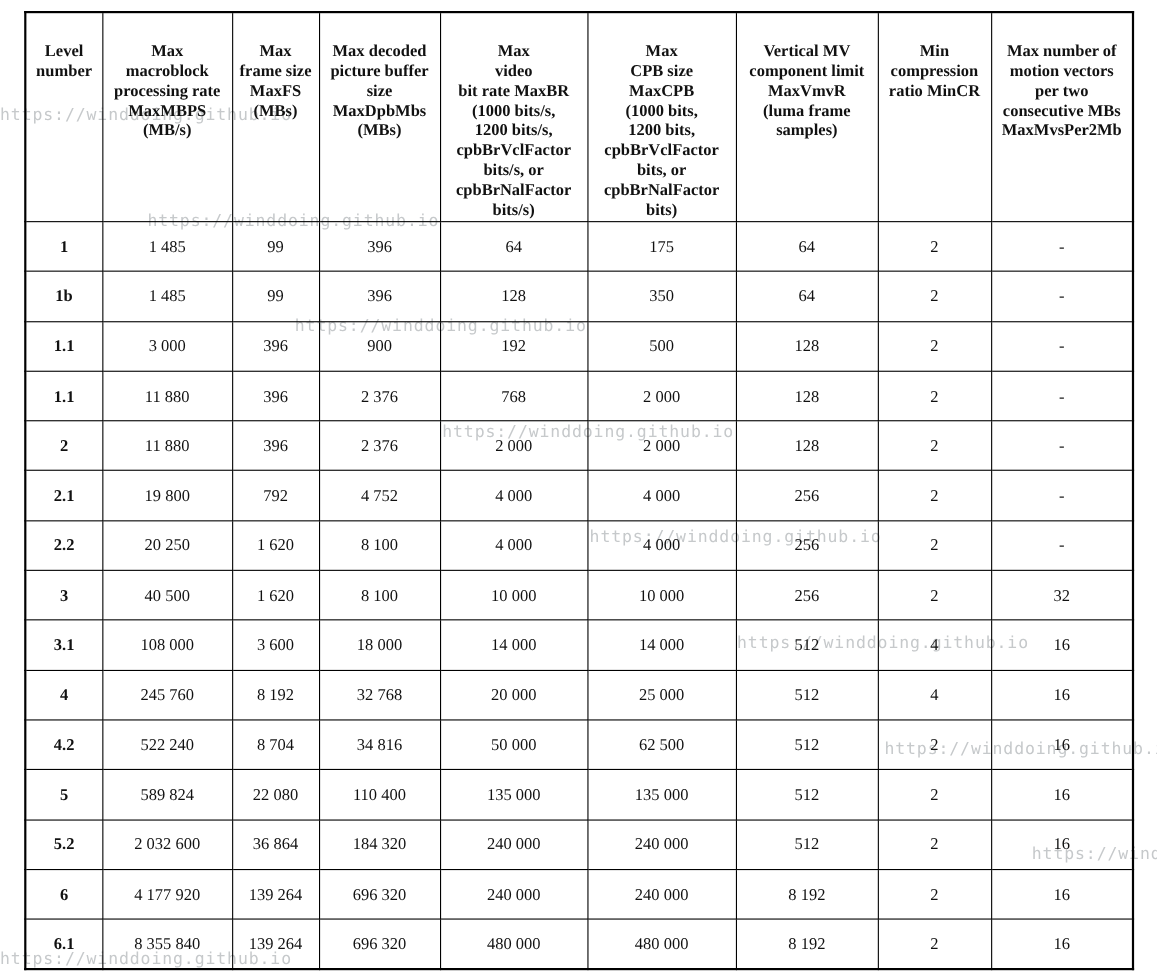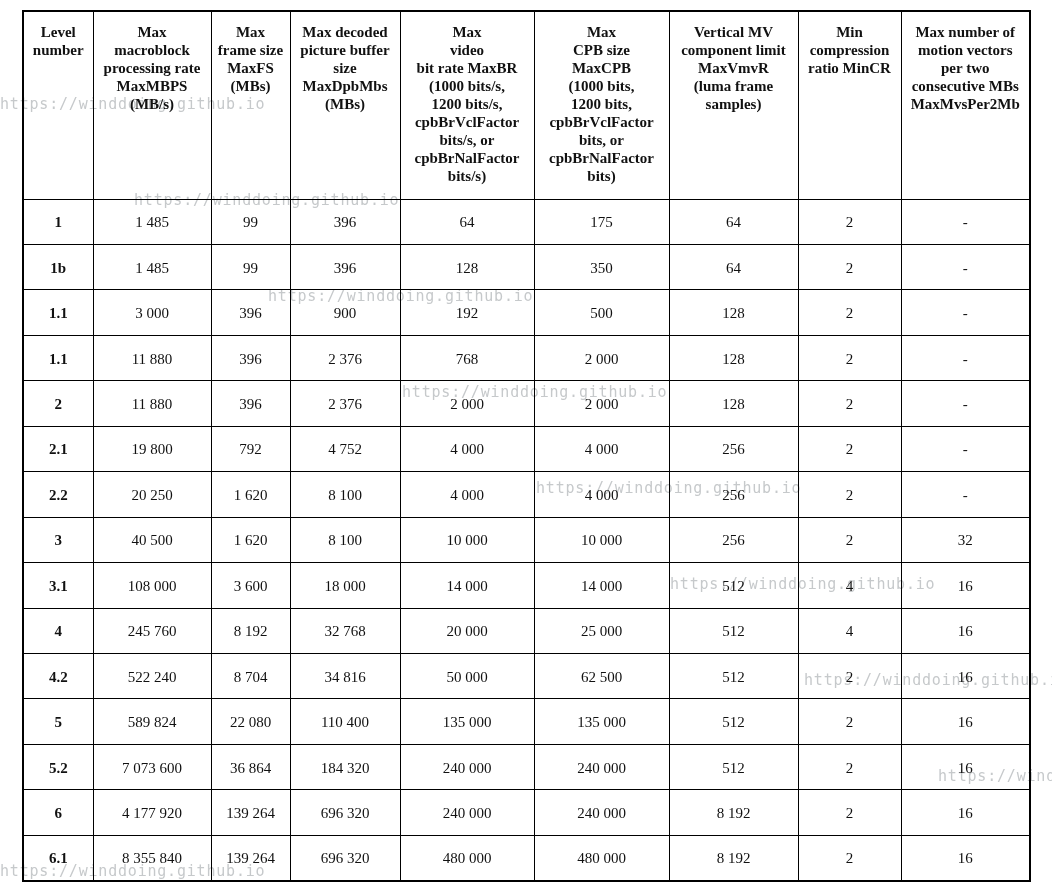--- a/index.html
+++ b/index.html
@@ -42,21 +42,21 @@
   }
   table.levels th, table.levels td {
     border: 1.4px solid #000;
     text-align: center;
     color: #111;
     overflow: hidden;
   }
   thead tr { height: 188px; }
   thead th {
     vertical-align: top;
-    padding-top: 11px;
+    padding-top: 26px;
     font-weight: bold;
     font-size: 15px;
     line-height: 18px;
     white-space: pre-line;
   }
   tbody tr { height: 34.2px; }
   tbody th, tbody td {
     font-size: 15px;
     vertical-align: middle;
     padding-top: 3px;
@@ -270,21 +270,21 @@
         <td>22 080</td>
         <td>110 400</td>
         <td>135 000</td>
         <td>135 000</td>
         <td>512</td>
         <td>2</td>
         <td>16</td>
       </tr>
       <tr>
         <th>5.2</th>
-        <td>7 073 600</td>
+        <td>2 032 600</td>
         <td>36 864</td>
         <td>184 320</td>
         <td>240 000</td>
         <td>240 000</td>
         <td>512</td>
         <td>2</td>
         <td>16</td>
       </tr>
       <tr>
         <th>6</th>

